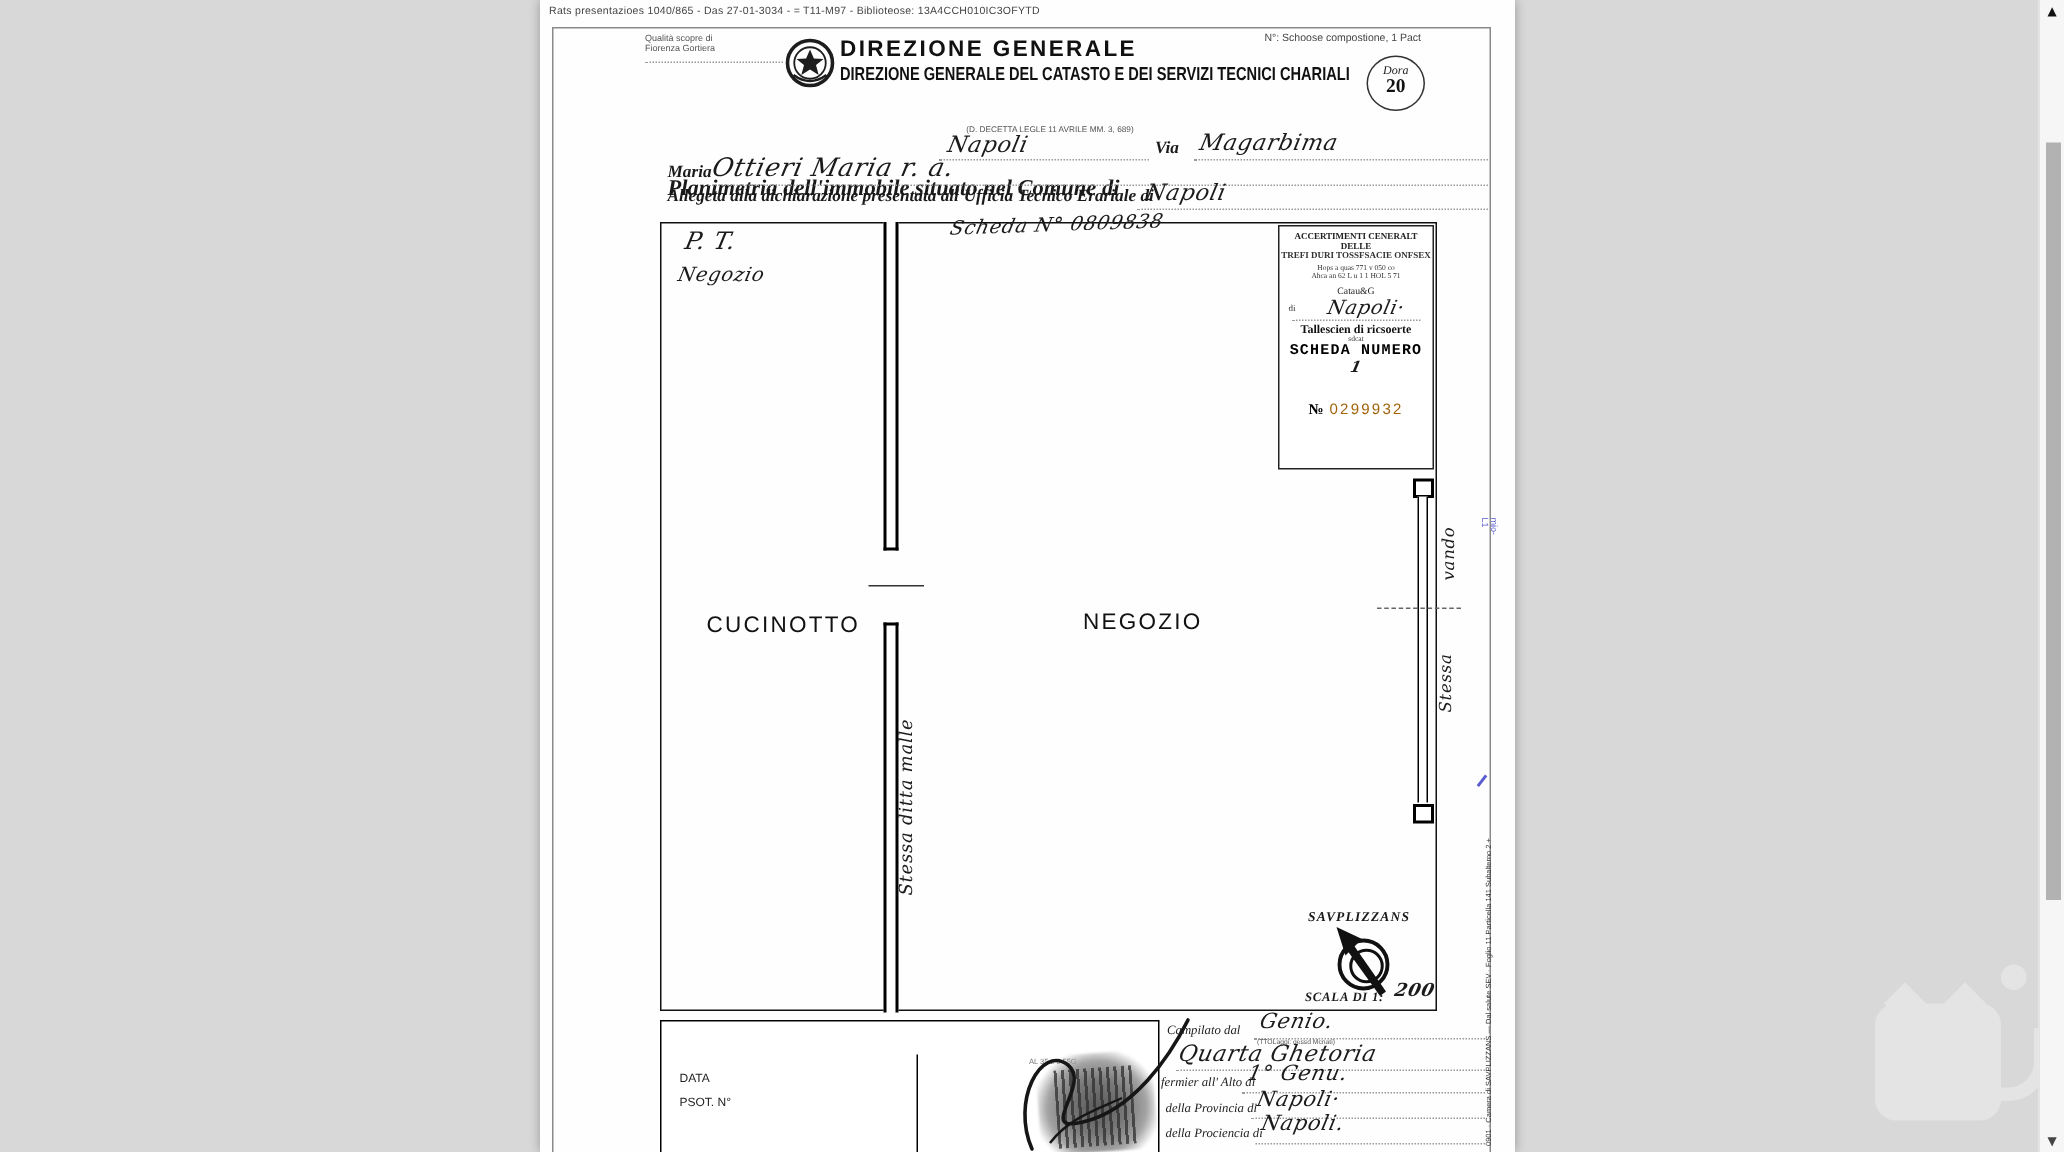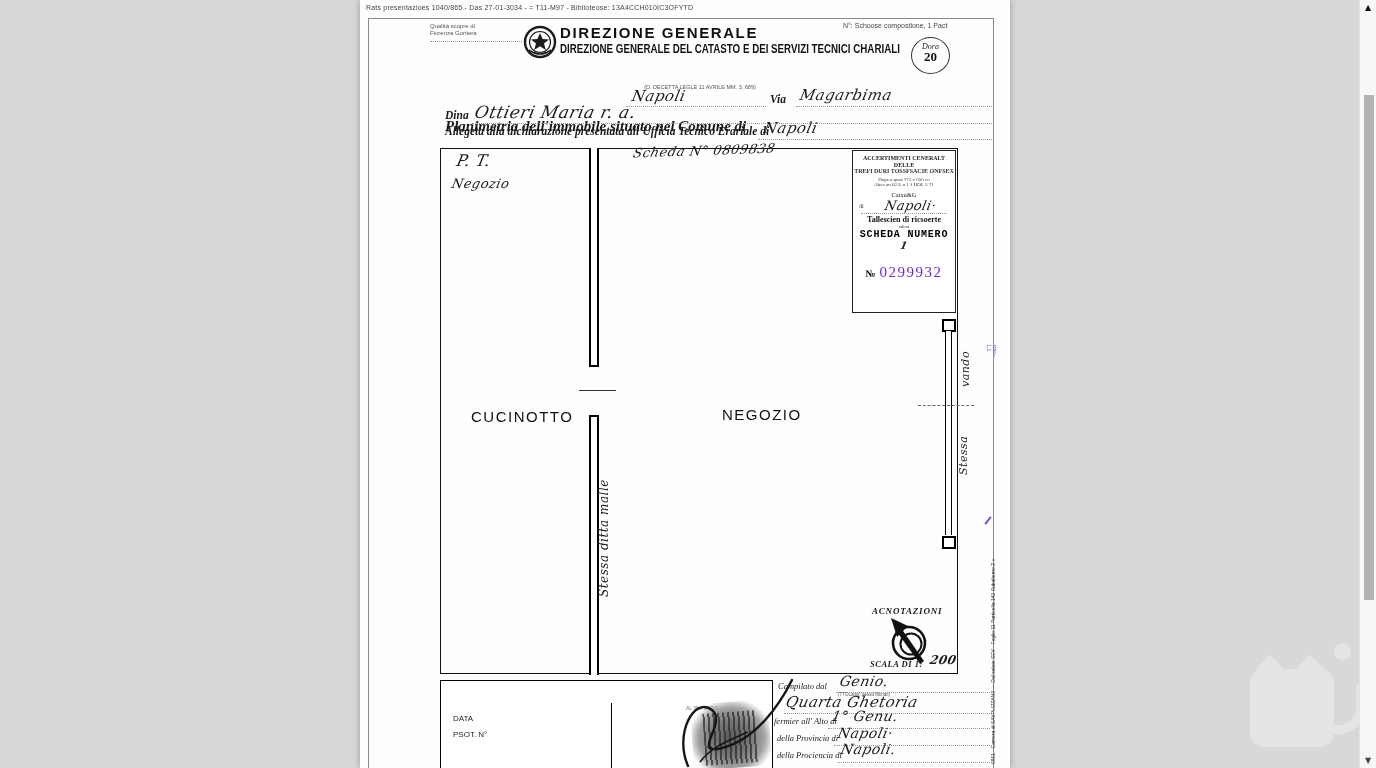--- a/index.html
+++ b/index.html
@@ -76,21 +76,21 @@
 
   <div class="abs tiny" style="left:70px;top:84px;width:540px;text-align:center;font-size:5.5px;color:#555;">(D. DECETTA LEGLE 11 AVRILE MM. 3, 689)</div>
 
   <div class="abs lbl" style="left:85px;top:82px;font-size:15px;margin-top:36px;">Planimetria dell'immobile situato nel Comune di</div>
   <div class="abs hand" style="left:272px;top:87px;font-size:15px;">Napoli</div>
   <div class="abs dot" style="left:266px;top:105px;width:140px;"></div>
   <div class="abs lbl" style="left:410px;top:93px;font-size:11.5px;">Via</div>
   <div class="abs hand" style="left:440px;top:86px;font-size:15px;">Magarbima</div>
   <div class="abs dot" style="left:436px;top:105px;width:196px;"></div>
 
-  <div class="abs lbl" style="left:85px;top:109px;font-size:11.5px;">Dina</div>
+  <div class="abs lbl" style="left:85px;top:109px;font-size:11.5px;">Maria</div>
   <div class="abs hand" style="left:115px;top:102px;font-size:17px;">Ottieri Maria r. a.</div>
   <div class="abs dot" style="left:112px;top:122px;width:520px;"></div>
 
   <div class="abs lbl" style="left:85px;top:125px;font-size:11.5px;font-family:Liberation Serif, serif;">Allegeta alla dichiarazione presentata all'Ufficia Tecnico Erariale di</div>
   <div class="abs hand" style="left:404px;top:119px;font-size:15px;">Napoli</div>
   <div class="abs dot" style="left:398px;top:138px;width:234px;"></div>
 
   <div id="plan">
 
     <div class="abs hand" style="left:193px;top:-6px;font-size:13px;transform:skewX(-14deg) rotate(-2deg);">Scheda N° 0809838</div>
@@ -124,25 +124,25 @@
         <span style="position:absolute;left:6px;top:5px;font-size:6px;color:#333;">di</span>
         <span class="hand" style="position:absolute;left:32px;top:0;font-size:13px;">Napoli·</span>
         <span class="dot" style="position:absolute;left:8px;top:14px;width:86px;"></span>
       </div>
       <div style="font-size:8px;font-weight:bold;margin-top:1px;color:#111;">Tallescien di ricsoerte</div>
       <div class="g" style="font-size:5px;">sdcat</div>
       <div style="font-size:10px;font-weight:bold;letter-spacing:.8px;color:#000;font-family:Liberation Mono, monospace;">SCHEDA NUMERO</div>
       <div class="hand" style="font-size:10px;font-weight:bold;">1</div>
       <div style="margin-top:12px;white-space:nowrap;">
         <span style="font-size:10px;font-weight:bold;">№</span>
-        <span style="font-family:Liberation Serif, serif;font-size:15px;letter-spacing:1.5px;color:#6d28d9;">0299932</span>
+        <span style="font-family:Liberation Sans, sans-serif;font-size:10px;letter-spacing:1.5px;color:#a16207;">0299932</span>
       </div>
     </div>
 
-    <div class="abs lbl" style="left:431px;top:457px;font-size:9px;letter-spacing:.8px;">ACNOTAZIONI</div>
+    <div class="abs lbl" style="left:431px;top:457px;font-size:9px;letter-spacing:.8px;">SAVPLIZZANS</div>
     <div class="abs" style="left:445px;top:468px;">
       <svg width="46" height="50" viewBox="0 0 46 50">
         <circle cx="23" cy="26" r="16" fill="none" stroke="#111" stroke-width="2.6"></circle>
         <circle cx="25" cy="27" r="10.5" fill="none" stroke="#111" stroke-width="2"></circle>
         <polygon points="34,47 38,44 15,11 11,15" fill="#111"></polygon>
         <polygon points="5,1 22,9 11,20" fill="#111"></polygon>
       </svg>
     </div>
     <div class="abs lbl" style="left:429px;top:510px;font-size:8.5px;letter-spacing:.5px;">SCALA DI 1:</div>
     <div class="abs hand" style="left:489px;top:504px;font-size:12px;font-weight:bold;">200</div>

